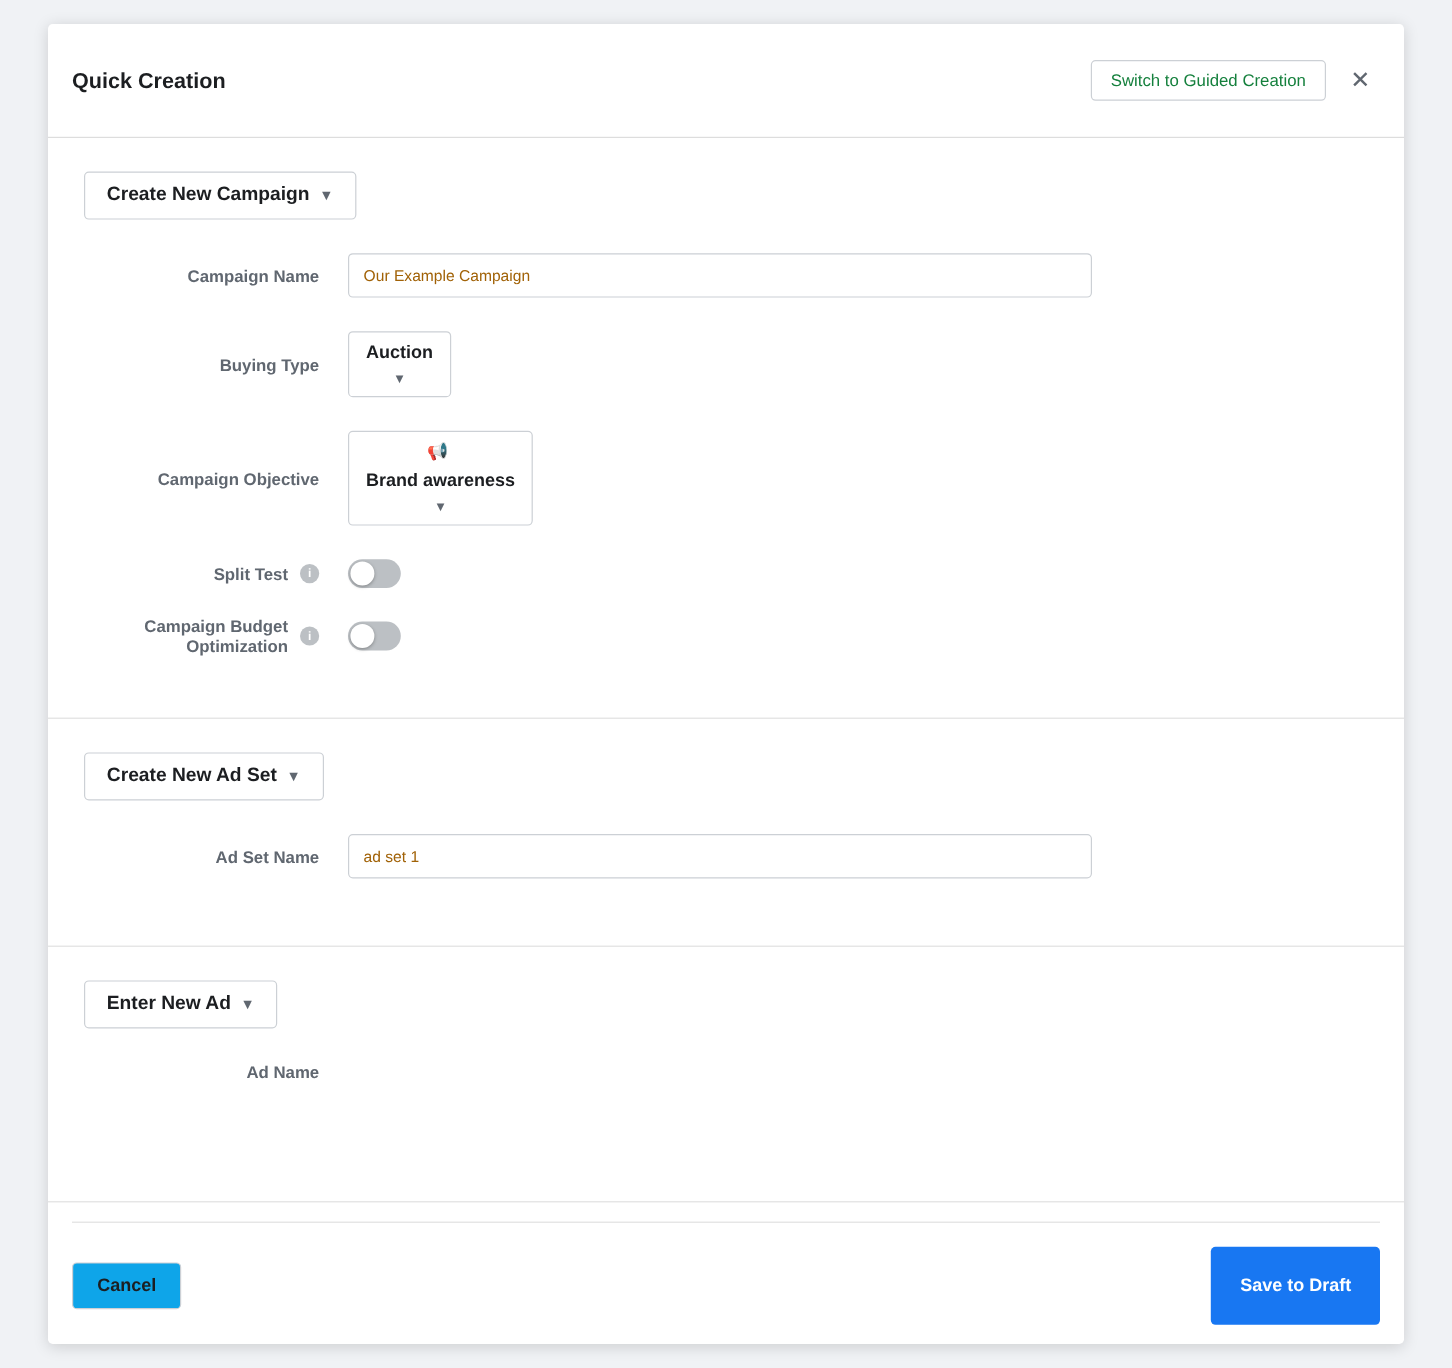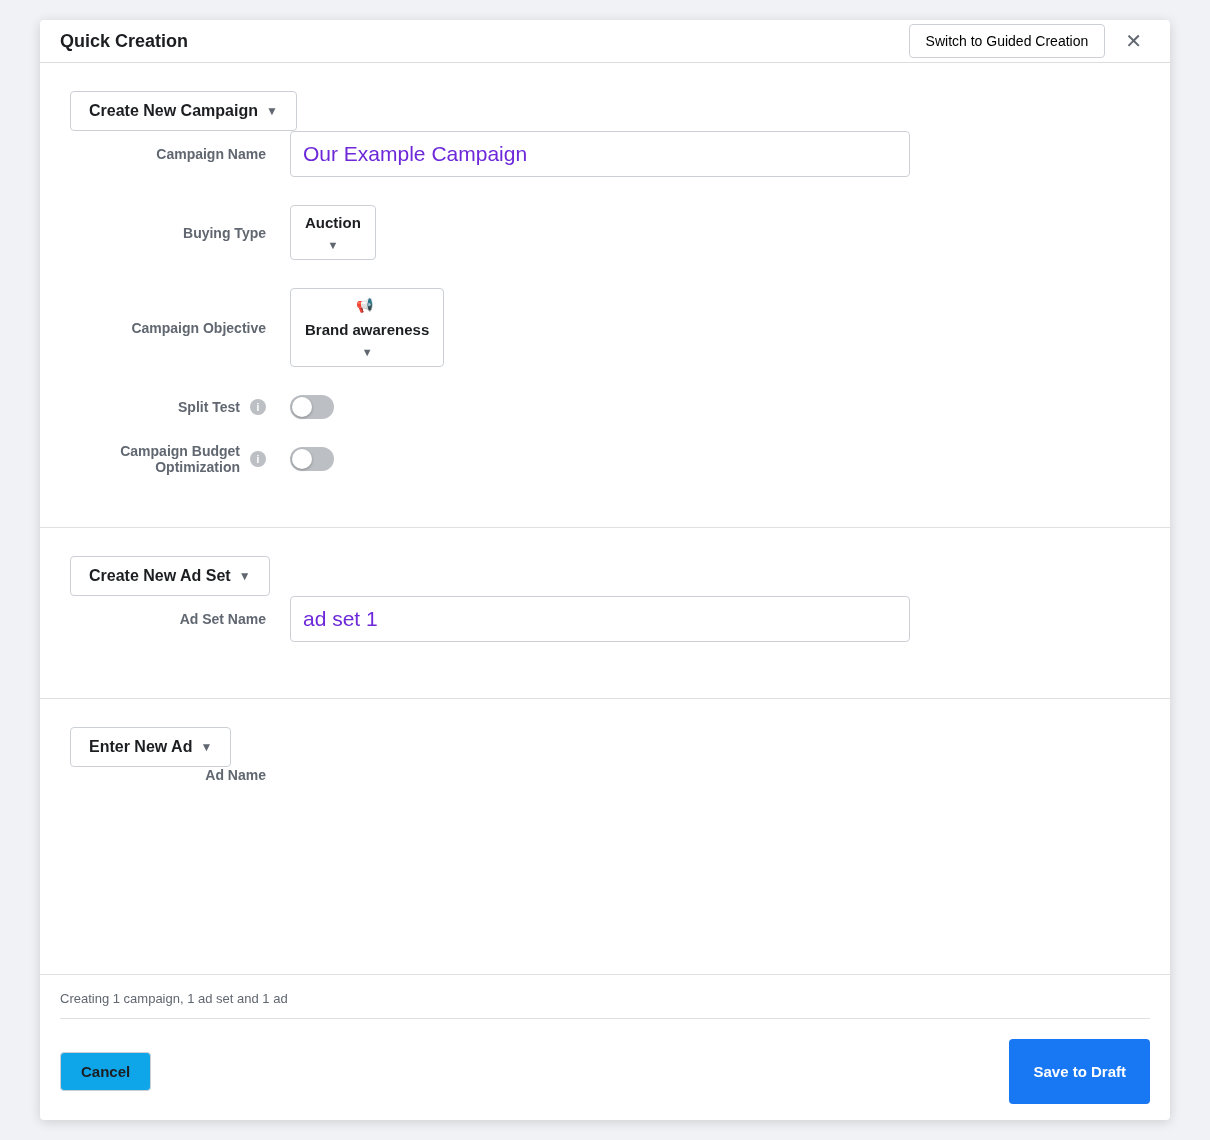--- a/index.html
+++ b/index.html
@@ -28,40 +28,40 @@
       flex-direction: column;
       position: relative;
       overflow: hidden;
     }
 
     
     .modal-header {
       display: flex;
       align-items: center;
       justify-content: space-between;
-      padding: 4px 20px;
+      padding: 30px 20px;
       border-bottom: 1px solid #ddd;
     }
 
     .modal-title {
       font-size: 18px;
       font-weight: 700;
       color: #1c1e21;
     }
 
     .header-actions {
       display: flex;
       align-items: center;
       gap: 12px;
     }
 
     .switch-guided-btn {
       border: 1px solid #ccd0d5;
       background: #fff;
-      color: #000000;
+      color: #15803d;
       padding: 8px 16px;
       border-radius: 4px;
       font-size: 14px;
       cursor: pointer;
       font-weight: 500;
     }
 
     .close-btn {
       background: none;
       border: none;
@@ -96,20 +96,21 @@
       background: #fff;
       color: #1c1e21;
       padding: 10px 18px;
       border-radius: 4px;
       font-size: 16px;
       font-weight: 700;
       cursor: pointer;
       display: inline-flex;
       align-items: center;
       gap: 8px;
+      margin-bottom: 28px;
     }
 
     .chevron {
       font-size: 12px;
       color: #606770;
     }
 
     
     .form-row {
       display: flex;
@@ -130,22 +131,22 @@
     .form-control-wrap {
       flex: 1;
       max-width: 620px;
     }
 
     .text-input {
       width: 100%;
       padding: 10px 12px;
       border: 1px solid #ccd0d5;
       border-radius: 4px;
-      font-size: 21px;
-      color: #6d28d9;
+      font-size: 13px;
+      color: #a16207;
       background: #fff;
       outline: none;
     }
 
     .text-input::placeholder {
       color: #bcc0c4;
     }
 
     
     .dropdown-btn {
@@ -410,20 +411,19 @@
 
       
       <div class="form-row">
         <div class="form-label">Ad Name</div>
       </div>
     </div>
 
   </div>
 
   <div class="modal-footer">
-    <div class="footer-info">Creating 1 campaign, 1 ad set and 1 ad</div>
     <hr class="section-divider" style="margin-bottom:8px;">
     <div class="footer-actions">
       <button class="cancel-btn">Cancel</button>
       <button class="save-draft-btn">Save to Draft</button>
     </div>
   </div>
 </div>
 
 </body></html>

